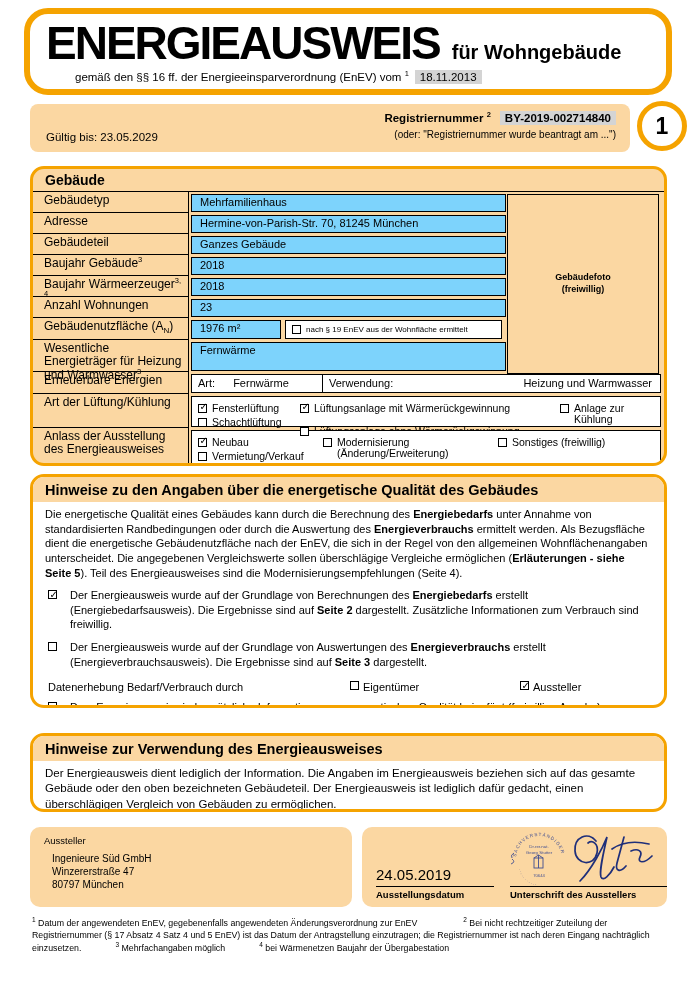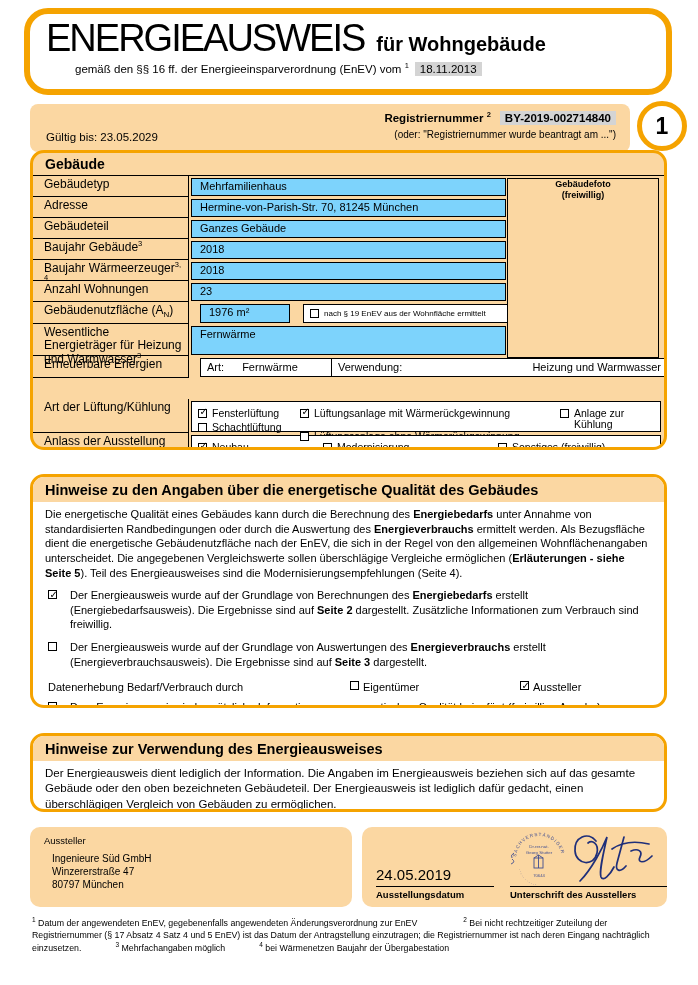--- a/index.html
+++ b/index.html
@@ -9,68 +9,68 @@
     --stamp:#2B3F8F;
   }
   *{box-sizing:border-box;margin:0;padding:0;}
   body{background:#fff;font-family:"Liberation Sans","DejaVu Sans",sans-serif;color:#000;}
   .page{position:relative;width:698px;height:985px;background:#fff;overflow:hidden;}
 
   
   .title-box{position:absolute;left:24px;top:8px;width:648px;height:87px;
     border:6px solid var(--accent);border-radius:24px;background:#fff;padding:5px 0 0 16px;}
   .title-line{display:flex;align-items:baseline;gap:12px;}
-  .main-title{font-size:38px;font-weight:normal;letter-spacing:-2px;line-height:1.05;white-space:nowrap;}
+  .main-title{font-size:46px;font-weight:bold;letter-spacing:-2px;line-height:1.05;white-space:nowrap;}
   .title-suffix{font-size:20px;font-weight:bold;white-space:nowrap;}
   .law-line{font-size:11.5px;margin-top:3px;display:flex;align-items:center;gap:6px;margin-left:29px;}
   .chip{background:var(--chip);padding:1px 5px;}
   sup.fm{font-size:7.5px;vertical-align:super;line-height:0;}
 
   
   .registry-box{position:absolute;left:30px;top:104px;width:600px;height:48px;
     background:var(--panel);border-radius:8px;}
   .valid-until{position:absolute;left:16px;bottom:9px;font-size:11.5px;}
   .reg-right{position:absolute;right:14px;top:7px;text-align:right;margin-left:46px;}
   .reg-line1{font-size:11.5px;font-weight:bold;display:flex;gap:9px;justify-content:flex-end;align-items:center;}
   .reg-line2{font-size:10px;margin-top:4px;}
   .page-circle{position:absolute;left:637px;top:101px;width:50px;height:50px;border:5px solid var(--accent);
     border-radius:50%;background:#fff;display:flex;align-items:center;justify-content:center;
     font-size:23px;font-weight:bold;}
 
   
   .obox{position:absolute;left:30px;width:637px;border:3px solid var(--accent);border-radius:14px;
     background:#fff;overflow:hidden;}
-  .building-box{top:150px;height:300px;background:var(--panel);}
+  .building-box{top:166px;height:300px;background:var(--panel);}
   .quality-box{top:474px;height:234px;}
   .usage-box{top:733px;height:79px;}
   .section-head{background:var(--panel);font-weight:bold;font-size:14.5px;padding:5px 12px 4px;}
   .section-body{padding:5px 12px 0;font-size:11px;line-height:1.33;}
 
   
   .b-title{height:23px;line-height:23px;padding:0 12px;border-bottom:1.5px solid #000;
     font-weight:bold;font-size:14px;}
   .b-row{display:flex;align-items:stretch;}
-  .r21{height:21px;} .r22{height:22px;gap:9px;} .r32{height:32px;} .r34{height:34px;margin-top:21px;} .r38{height:38px;}
+  .r21{height:21px;} .r22{height:22px;} .r32{height:32px;} .r34{height:34px;} .r38{height:38px;}
   .b-label{width:156px;border-right:1.5px solid #000;border-bottom:1.5px solid #000;
     padding:2px 4px 0 11px;font-size:12px;line-height:1.12;flex:none;}
   .b-label.noline{border-bottom:none;}
   .b-val{width:315px;background:#7dd3fc;border:1.5px solid #000;margin:1.5px 0 1.5px 2px;
     padding:1px 8px 0;font-size:11px;flex:none;}
   .b-val.small{width:90px;}
   .b-checkcell{background:#fff;border:1.5px solid #000;margin:1.5px 0 1.5px 4px;
     padding:0 6px;display:flex;align-items:center;gap:5px;font-size:8px;flex:none;width:217px;}
   .b-val-wide{width:470px;background:#fff;border:1.5px solid #000;margin:1.5px 0 1.5px 2px;
     font-size:11px;flex:none;display:flex;}
   .split-left{width:131px;border-right:1.5px solid #000;display:flex;gap:18px;padding:2px 6px 0;}
   .split-right{flex:1;display:flex;justify-content:space-between;padding:2px 8px 0 6px;}
   .opt-grid{display:flex;width:100%;padding:6px 6px;}
   .opt-col{display:flex;flex-direction:column;justify-content:flex-start;gap:3px;}
   .opt{display:flex;gap:5px;font-size:10.5px;line-height:1.12;align-items:flex-start;}
   .photo-cell{position:absolute;left:474px;top:24.5px;width:152px;height:180px;background:var(--panel);
-    border:1.5px solid #000;display:flex;flex-direction:column;align-items:center;
+    border:1.5px solid #000;display:flex;flex-direction:column;align-items:center;justify-content:center;
     font-size:9px;font-weight:bold;z-index:3;text-align:center;line-height:1.3;}
 
   
   .cb{width:9px;height:9px;border:1.2px solid #000;flex:none;margin-top:1px;position:relative;background:#fff;}
   .cb.on::after{content:"\2713";position:absolute;left:0.5px;top:-3.5px;font-size:10px;font-weight:normal;}
 
   
   .q-item{display:flex;gap:13px;margin-top:8px;padding-left:3px;}
   .q-item .cb{margin-top:2px;}
   .q-text{flex:1;padding-right:4px;}

